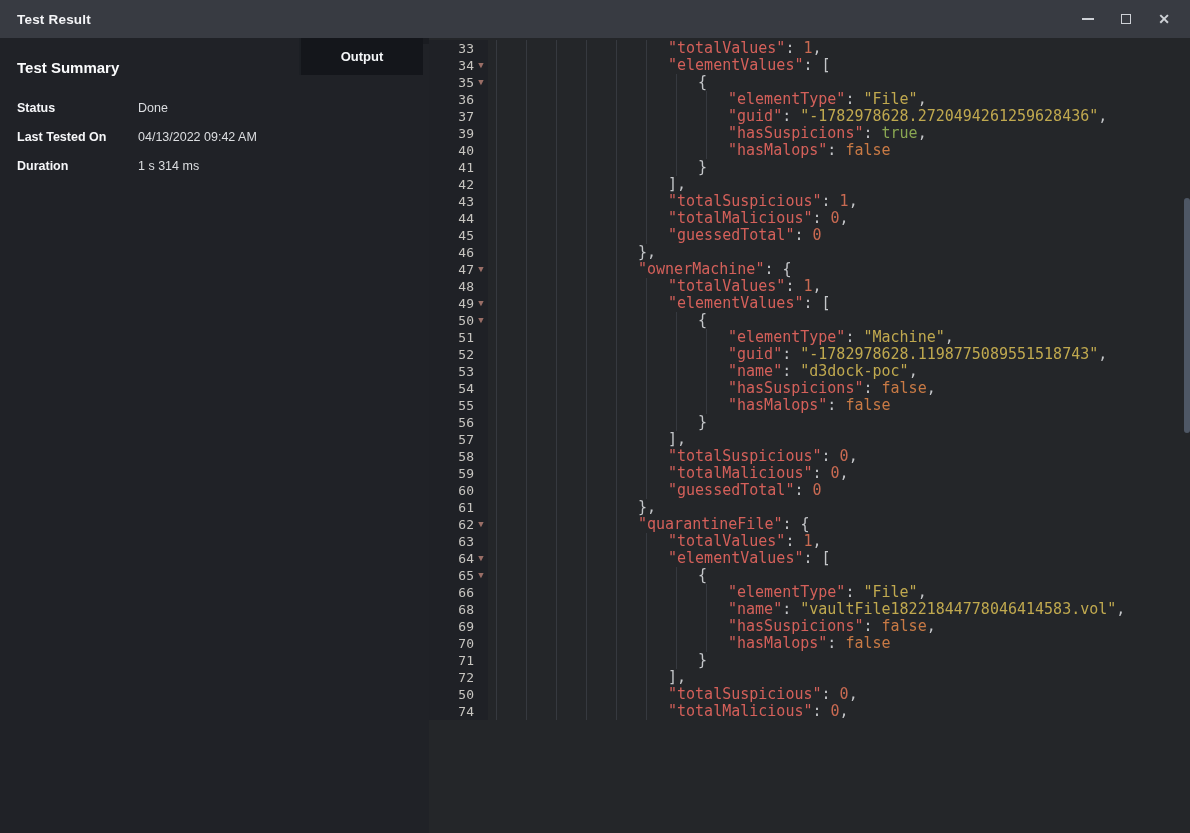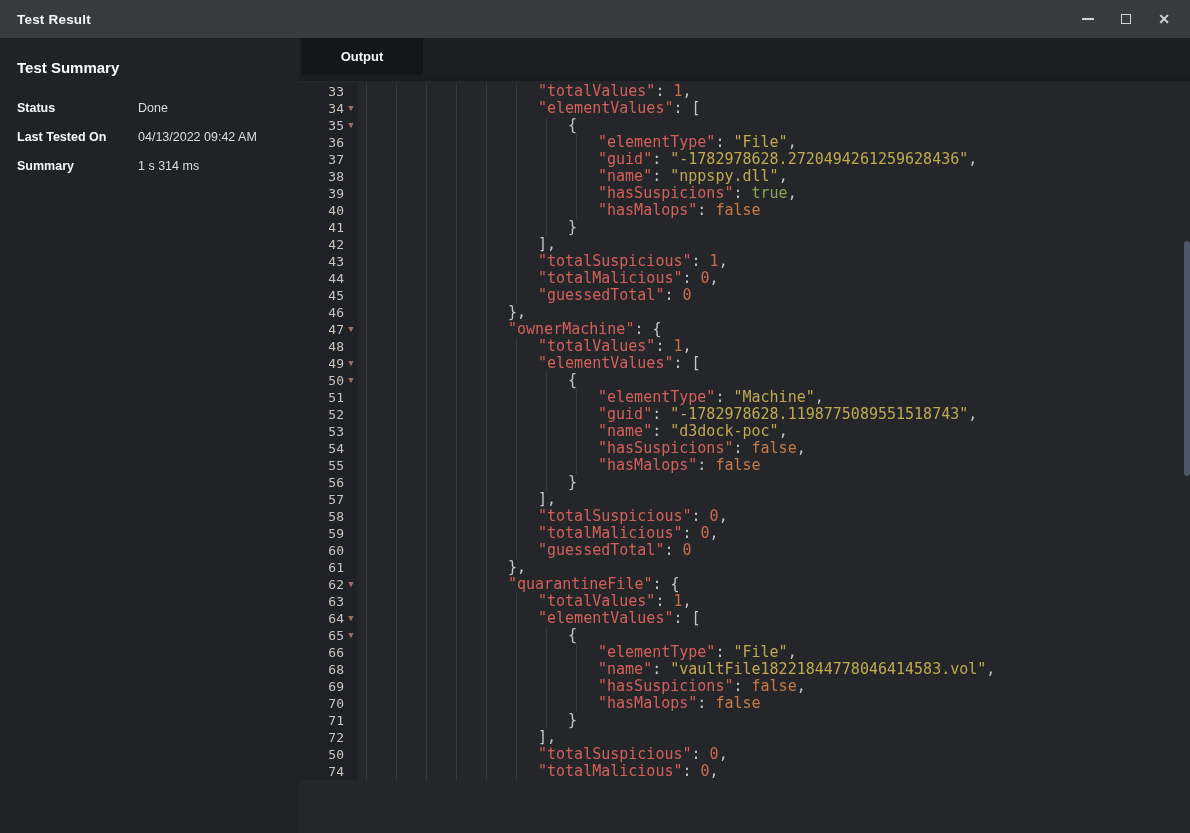--- a/index.html
+++ b/index.html
@@ -26,21 +26,21 @@
 
   
   .body{flex:1;display:flex;min-height:0;}
   .sidebar{width:299px;flex:0 0 299px;background:#202227;color:#e9eaec;box-sizing:border-box;padding:21px 0 0 17px;}
   .sidebar h2{margin:0 0 26px 0;font-size:15px;font-weight:bold;color:#fbfcfd;}
   .srow{display:flex;margin-bottom:16px;font-size:12.5px;line-height:13px;}
   .srow .slabel{width:121px;flex:0 0 121px;font-weight:bold;color:#f6f7f9;}
   .srow .svalue{color:#dcdee1;}
 
   
-  .main{flex:1;display:flex;flex-direction:column;min-width:0;background:#202227;}
+  .main{flex:1;display:flex;flex-direction:row;min-width:0;background:#202227;}
   .tabstrip{height:37px;flex:0 0 37px;background:#1c1f24;display:flex;}
   .tab-primary{
     width:122px;margin-left:2px;background:#14161b;color:#f4f6f8;
     font-size:13px;font-weight:bold;display:flex;align-items:center;justify-content:center;
   }
   .subtabs{height:32px;flex:0 0 32px;background:#23262b;display:flex;align-items:stretch;padding-left:17px;gap:20px;}
   .subtab{
     position:relative;display:flex;align-items:center;font-size:13px;color:#7c838c;cursor:default;padding:0 1px;
   }
   .subtab.active{color:#ffffff;}
@@ -102,21 +102,21 @@
       <h2>Test Summary</h2>
       <div class="srow">
         <span class="slabel">Status</span>
         <span class="svalue">Done</span>
       </div>
       <div class="srow">
         <span class="slabel">Last Tested On</span>
         <span class="svalue">04/13/2022 09:42 AM</span>
       </div>
       <div class="srow">
-        <span class="slabel">Summary</span>
+        <span class="slabel">Duration</span>
         <span class="svalue">1 s 314 ms</span>
       </div>
     </aside>
 
     <main class="main">
       <div class="tabstrip">
         <div class="tab-primary">Output</div>
       </div>
 
 
@@ -151,27 +151,20 @@
                 <span class="fold"></span>
               </div>
               <div class="code-content"><span class="indent-guides" style="width: 224px;"></span><span style="display: inline-block; width: 240px;"></span><span class="tok tok-k">"elementType"</span><span class="tok tok-p">: </span><span class="tok tok-s">"File"</span><span class="tok tok-p">,</span></div>
             </div>
             <div class="code-row">
               <div class="gutter">
                 <span class="lnum">37</span>
                 <span class="fold"></span>
               </div>
               <div class="code-content"><span class="indent-guides" style="width: 224px;"></span><span style="display: inline-block; width: 240px;"></span><span class="tok tok-k">"guid"</span><span class="tok tok-p">: </span><span class="tok tok-s">"-1782978628.2720494261259628436"</span><span class="tok tok-p">,</span></div>
-            </div>
-            <div class="code-row">
-              <div class="gutter">
-                <span class="lnum">38</span>
-                <span class="fold"></span>
-              </div>
-              <div class="code-content"><span class="indent-guides" style="width: 224px;"></span><span style="display: inline-block; width: 240px;"></span><span class="tok tok-k">"name"</span><span class="tok tok-p">: </span><span class="tok tok-s">"nppspy.dll"</span><span class="tok tok-p">,</span></div>
             </div>
             <div class="code-row">
               <div class="gutter">
                 <span class="lnum">39</span>
                 <span class="fold"></span>
               </div>
               <div class="code-content"><span class="indent-guides" style="width: 224px;"></span><span style="display: inline-block; width: 240px;"></span><span class="tok tok-k">"hasSuspicions"</span><span class="tok tok-p">: </span><span class="tok tok-t">true</span><span class="tok tok-p">,</span></div>
             </div>
             <div class="code-row">
               <div class="gutter">

